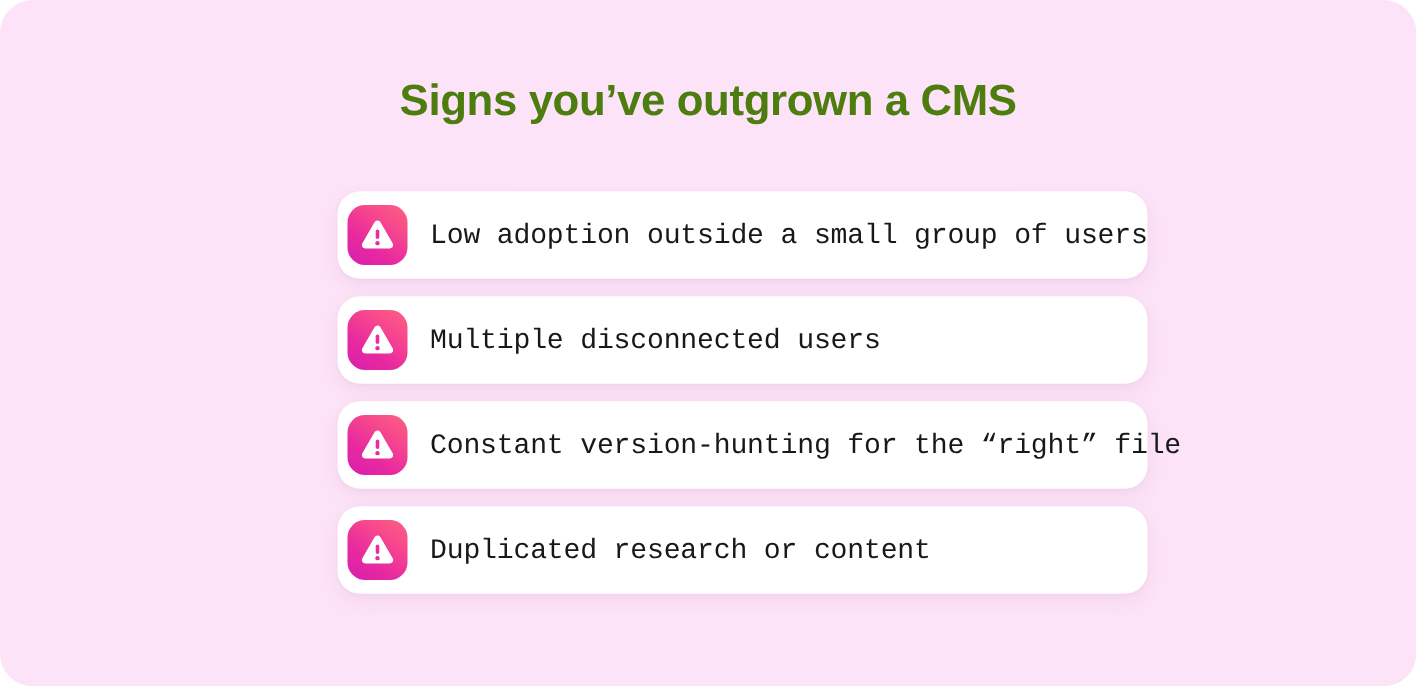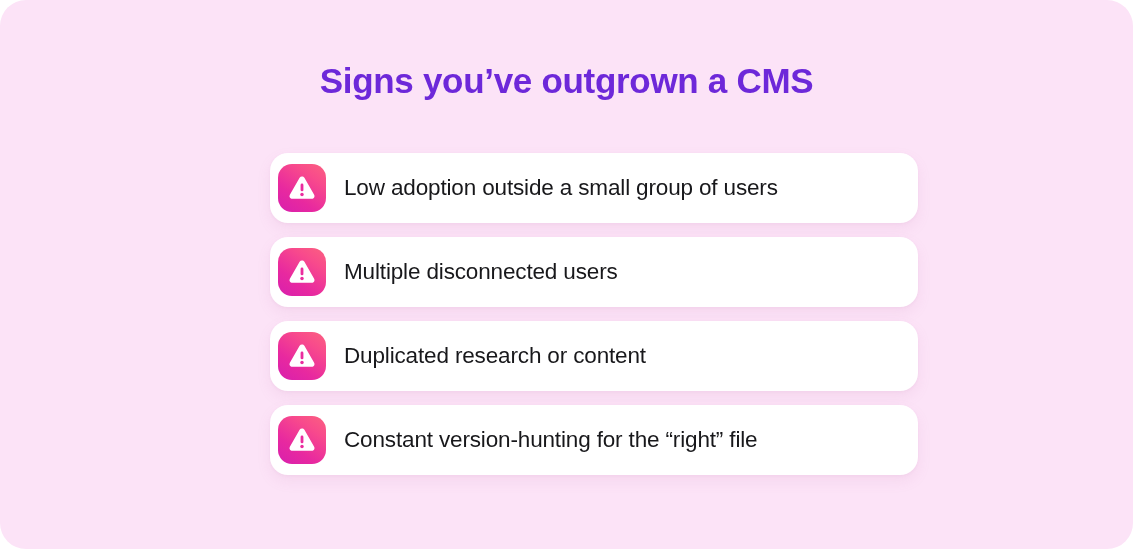--- a/index.html
+++ b/index.html
@@ -37,21 +37,21 @@
   .page-title {
     position: absolute;
     left: 0;
     top: 57px;
     width: 1133px;
     text-align: center;
     font-size: 35px;
     line-height: 48px;
     font-weight: 700;
     letter-spacing: -0.3px;
-    color: #6d28d9;
+    color: #4d7c0f;
     font-family: "Liberation Sans", sans-serif;
   }
 
   .card-list {
     position: absolute;
     left: 270px;
     top: 153px;
     width: 648px;
   }
 
@@ -90,21 +90,21 @@
   }
 
   .card-label {
     margin-left: 18px;
     font-size: 22.5px;
     line-height: 28px;
     font-weight: 400;
     color: #18181b;
     letter-spacing: -0.15px;
     white-space: nowrap;
-    font-family: Liberation Sans, sans-serif;
+    font-family: Liberation Mono, monospace;
   }
 </style>
 </head>
 <body>
 
 <div class="canvas">
   <div class="panel">
 
     <div class="page-title">Signs you’ve outgrown a CMS</div>
 
@@ -133,29 +133,29 @@
       </div>
 
       <div class="card">
         <div class="card-icon">
           <svg viewBox="0 0 32 32" aria-hidden="true">
             <path d="M16 3.6c1.05 0 2.02.56 2.55 1.47l10.4 18.02c.53.92.53 2.05 0 2.97-.53.91-1.5 1.47-2.55 1.47H5.6c-1.05 0-2.02-.56-2.55-1.47a2.97 2.97 0 0 1 0-2.97L13.45 5.07A2.95 2.95 0 0 1 16 3.6z" fill="#ffffff"></path>
             <rect x="14.5" y="11.2" width="3" height="8.3" rx="1.5" fill="#ea2c9e"></rect>
             <circle cx="16" cy="23" r="1.85" fill="#ea2c9e"></circle>
           </svg>
         </div>
-        <div class="card-label">Duplicated research or content</div>
+        <div class="card-label">Constant version-hunting for the “right” file</div>
       </div>
 
       <div class="card">
         <div class="card-icon">
           <svg viewBox="0 0 32 32" aria-hidden="true">
             <path d="M16 3.6c1.05 0 2.02.56 2.55 1.47l10.4 18.02c.53.92.53 2.05 0 2.97-.53.91-1.5 1.47-2.55 1.47H5.6c-1.05 0-2.02-.56-2.55-1.47a2.97 2.97 0 0 1 0-2.97L13.45 5.07A2.95 2.95 0 0 1 16 3.6z" fill="#ffffff"></path>
             <rect x="14.5" y="11.2" width="3" height="8.3" rx="1.5" fill="#ea2c9e"></rect>
             <circle cx="16" cy="23" r="1.85" fill="#ea2c9e"></circle>
           </svg>
         </div>
-        <div class="card-label">Constant version-hunting for the “right” file</div>
+        <div class="card-label">Duplicated research or content</div>
       </div>
 
     </div>
   </div>
 </div>
 
 </body></html>

